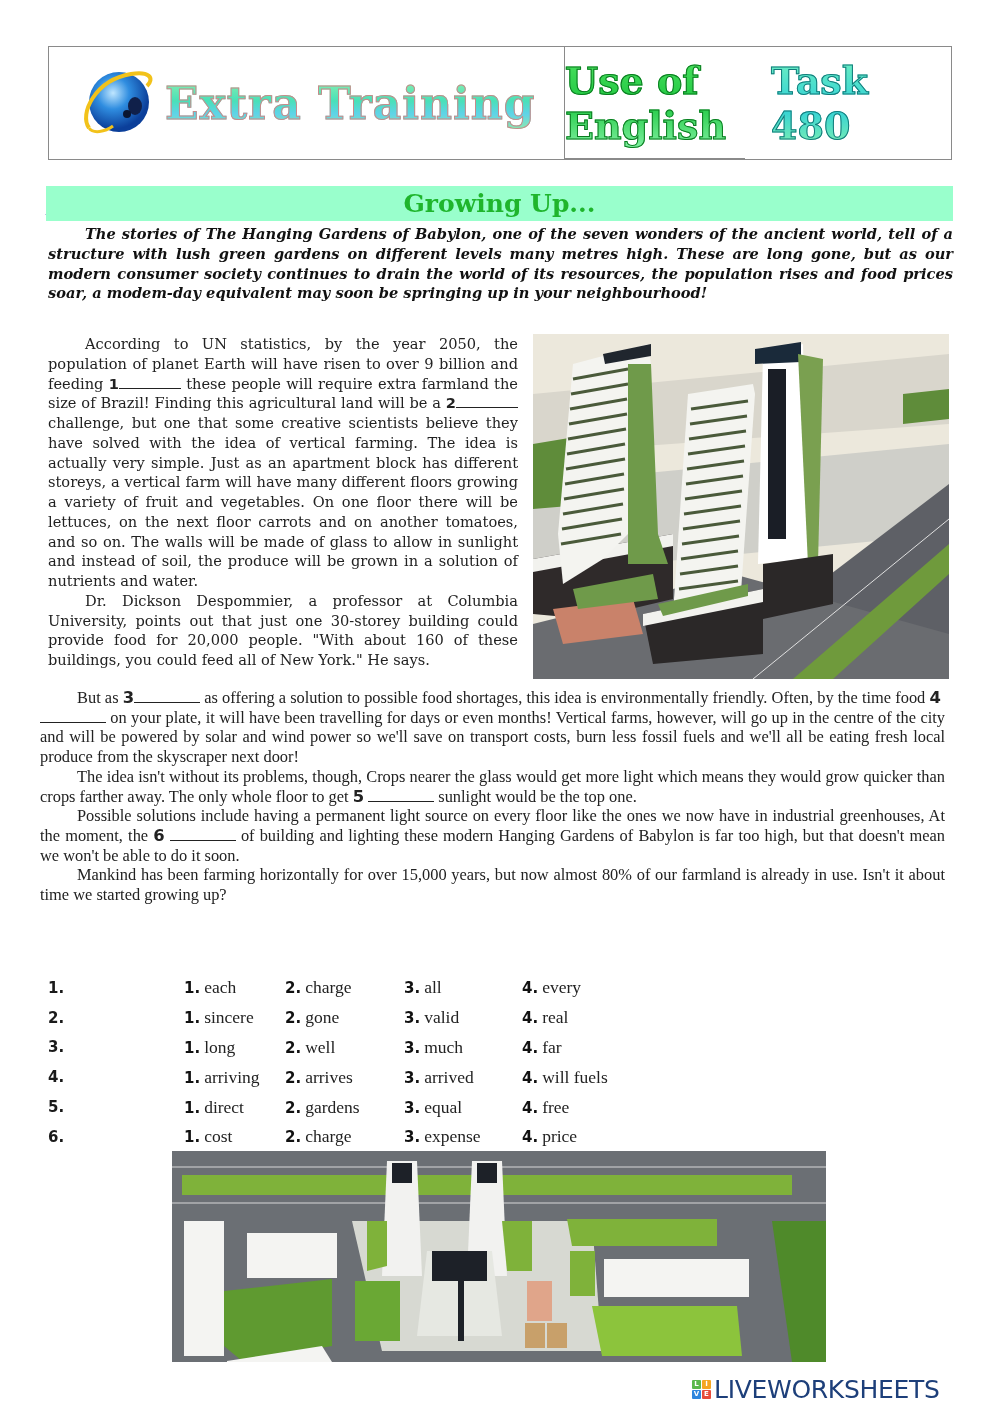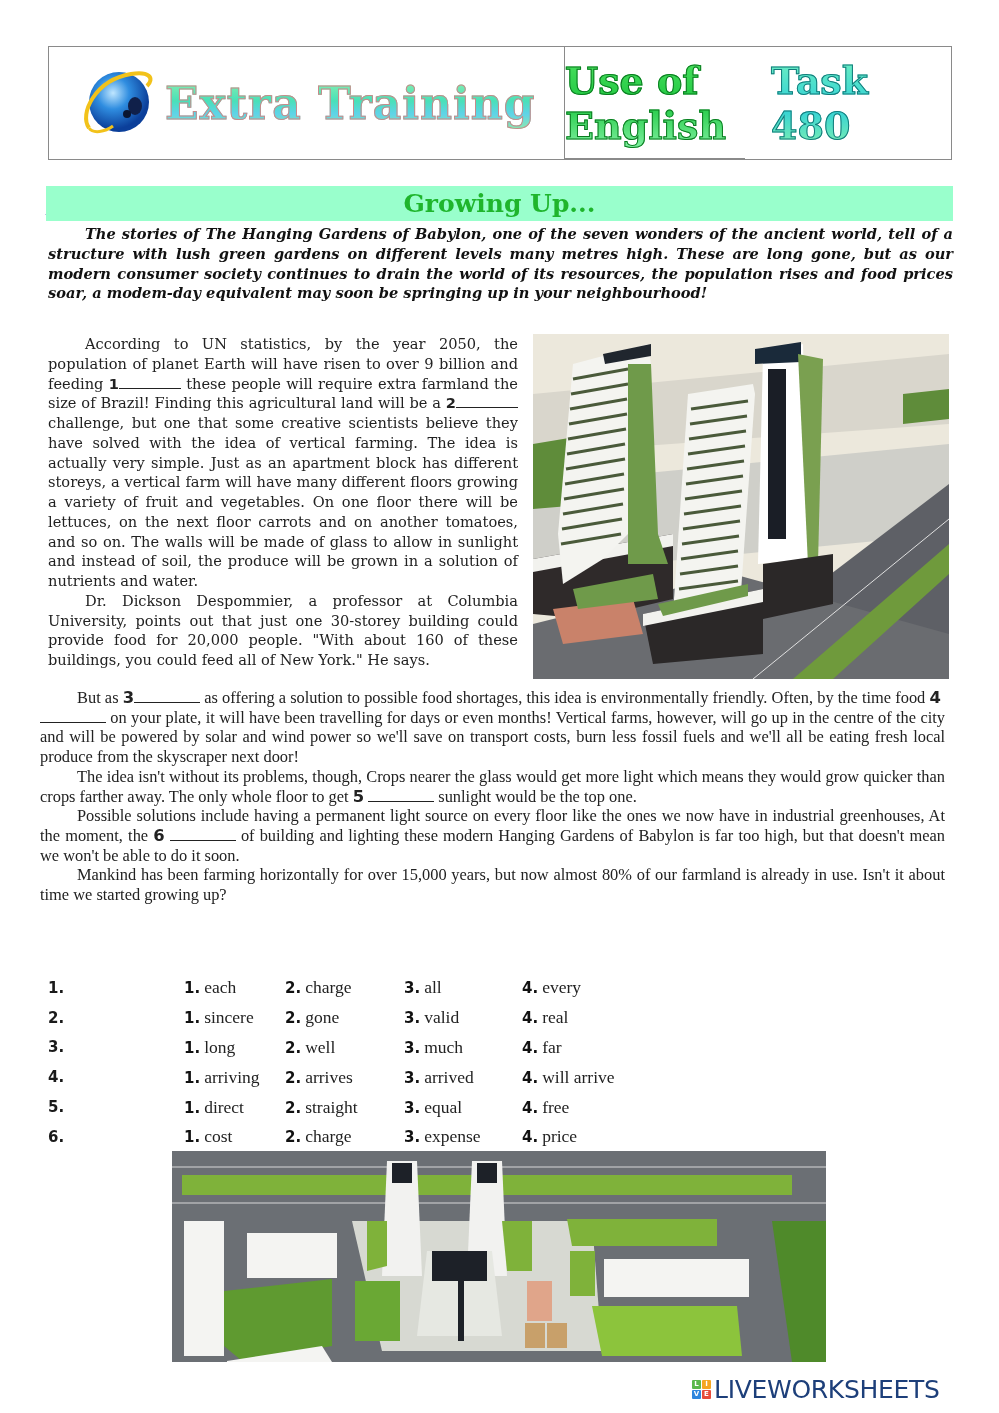--- a/index.html
+++ b/index.html
@@ -281,32 +281,32 @@
     <div class="opt o2 opt-button">
         <span class="k">2.</span>
         <span>arrives</span>
       </div>
     <div class="opt o3 opt-button">
         <span class="k">3.</span>
         <span>arrived</span>
       </div>
     <div class="opt o4 opt-button">
         <span class="k">4.</span>
-        <span>will arrive</span>
+        <span>will fuels</span>
       </div>
   </div>
   <div class="opt-row">
     <div class="opt-num">5.</div>
     <div class="opt o1 opt-button">
         <span class="k">1.</span>
         <span>direct</span>
       </div>
     <div class="opt o2 opt-button">
         <span class="k">2.</span>
-        <span>straight</span>
+        <span>gardens</span>
       </div>
     <div class="opt o3 opt-button">
         <span class="k">3.</span>
         <span>equal</span>
       </div>
     <div class="opt o4 opt-button">
         <span class="k">4.</span>
         <span>free</span>
       </div>
   </div>

